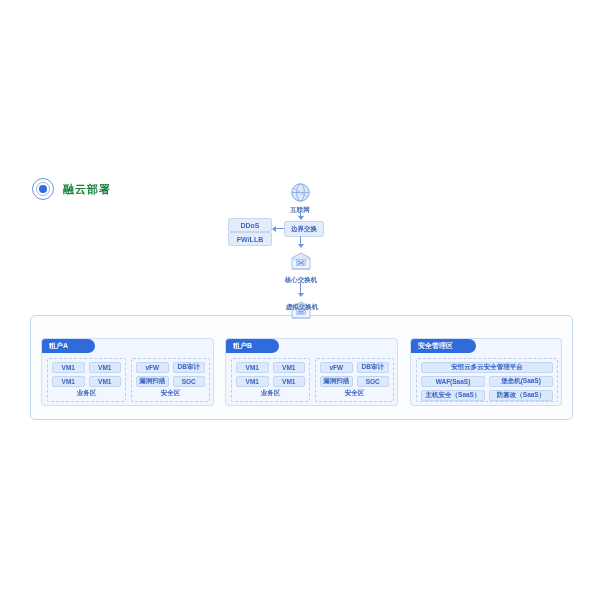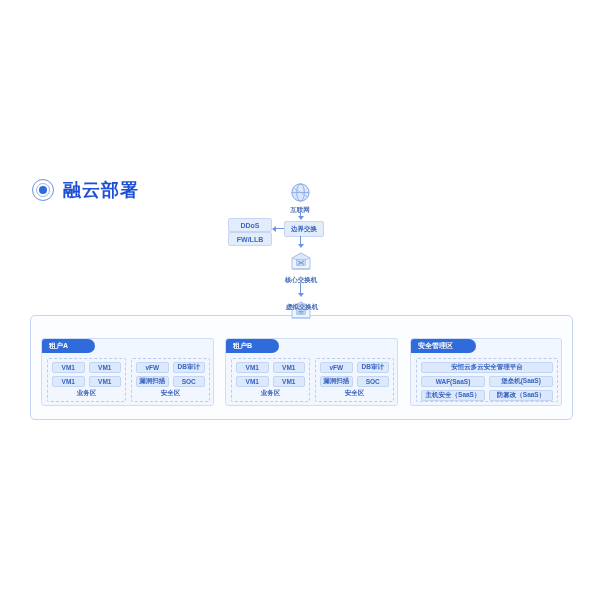--- a/index.html
+++ b/index.html
@@ -46,23 +46,23 @@
     align-items: center;
     justify-content: center;
   }
   .title-icon .dot {
     width: 8px;
     height: 8px;
     border-radius: 50%;
     background: #2f6bdb;
   }
   .title-text {
-    font-size: 18px;
-    font-weight: bold;
-    color: #1d4ed8;
+    font-size: 11px;
+    font-weight: bold;
+    color: #15803d;
     letter-spacing: 1px;
   }
 
   
   .node-label {
     position: absolute;
     font-size: 6.5px;
     color: #4a6fb5;
     text-align: center;
     white-space: nowrap;

